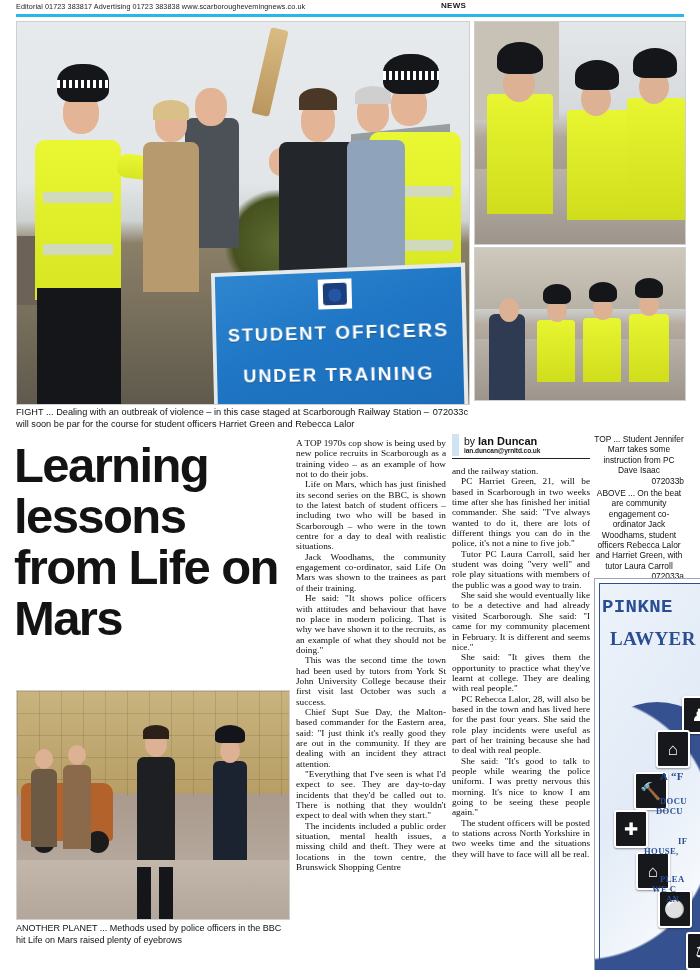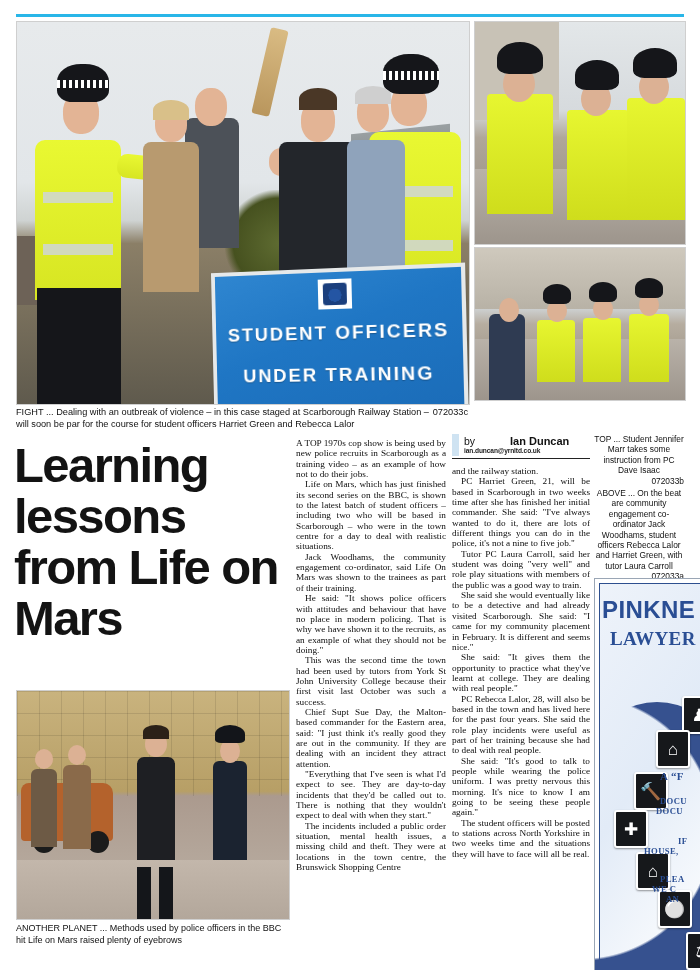--- a/index.html
+++ b/index.html
@@ -114,21 +114,21 @@
 
   
   #byline{
     position:absolute;left:452px;top:434px;width:138px;height:27px;
   }
   #byline .bar{position:absolute;left:0;top:0;width:7px;height:22px;background:#cfe3f2;}
   #byline .bname{
     position:absolute;left:12px;top:1px;font-size:10.5px;
     font-family:"Liberation Sans", sans-serif;color:#111;
   }
-  #byline .bname b{font-size:11px;margin-left:32px;}
+  #byline .bname b{font-size:11px;}
   #byline .bmail{
     position:absolute;left:12px;top:12.5px;font-size:6.6px;font-weight:bold;
     font-family:"Liberation Sans", sans-serif;color:#222;letter-spacing:-.1px;
   }
   #byline .brule{position:absolute;left:0;top:24px;width:138px;height:1px;background:#222;}
 
   
   .railcap{
     position:absolute;font-family:"Liberation Sans", sans-serif;
     font-size:8.4px;line-height:10.4px;color:#111;text-align:center;
@@ -147,22 +147,22 @@
     position:absolute;left:4px;top:4px;right:0;bottom:0;
     background:linear-gradient(125deg,#eef3fa 0%,#e2ebf7 48%,#ffffff 100%);
     border:1px solid #2d4f8f;border-right:none;
   }
   #advert .swoosh{
     position:absolute;left:-48px;top:118px;width:210px;height:300px;
     border-radius:50%;
     background:radial-gradient(circle at 14% 42%, rgba(255,255,255,0) 0 52%, #36518f 53% 70%, #c9d6ea 71% 100%);
   }
   #advert .firm{
-    position:absolute;left:2px;top:12px;font-family:Liberation Sans, sans-serif;
-    font-weight:bold;font-size:24px;letter-spacing:.4px;color:#2a4e94;white-space:nowrap;
+    position:absolute;left:2px;top:12px;font-family:Liberation Mono, monospace;
+    font-weight:bold;font-size:19px;letter-spacing:.4px;color:#2a4e94;white-space:nowrap;
   }
   #advert .kind{
     position:absolute;left:10px;top:44px;font-family:"Liberation Serif", serif;
     font-weight:bold;font-size:19px;letter-spacing:.4px;color:#2a4e94;white-space:nowrap;
   }
   #advert .logo{
     position:absolute;left:6px;top:72px;font-family:"Liberation Serif", serif;
     font-size:46px;font-weight:bold;color:#6f93c8;letter-spacing:-6px;
   }
   #advert .logo .ring{
@@ -202,20 +202,24 @@
   .p-hat{position:absolute;background:#15161a;border-radius:50% 50% 26% 26%;}
   .p-pave{position:absolute;left:0;right:0;bottom:0;height:34%;
     background:linear-gradient(#b9b2a9,#9d958c);}
   .p-bldg{position:absolute;top:0;background:#cfc9bf;}
 </style>
 </head>
 <body>
 
 <div class="page">
 
+  <div class="masthead">
+    <div class="mh-left">Editorial 01723 383817   Advertising 01723 383838   www.scarboroughevemingnews.co.uk</div>
+    <div class="mh-sec">NEWS</div>
+  </div>
   <div class="rule-cyan"></div>
 
   <div class="photo" id="photo-main">
     <div class="pm-bg"></div>
     <div class="pm-wall"></div>
     <div class="pm-roof"></div>
     <div class="pm-tree"></div>
 
     <div class="fig hiviz" style="left:18px;top:118px;width:86px;height:160px;border-radius:10px 10px 0 0;">
       <div class="refl" style="left:8px;top:52px;width:70px;height:11px;opacity:.85;"></div>

